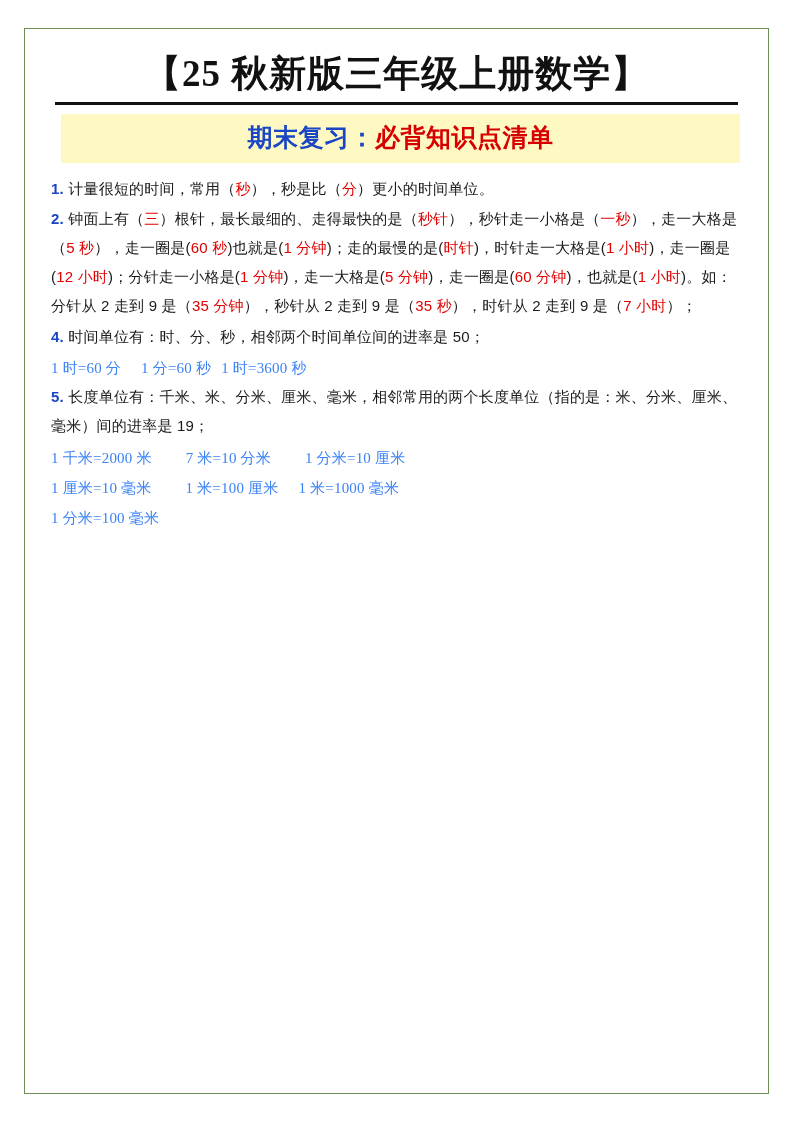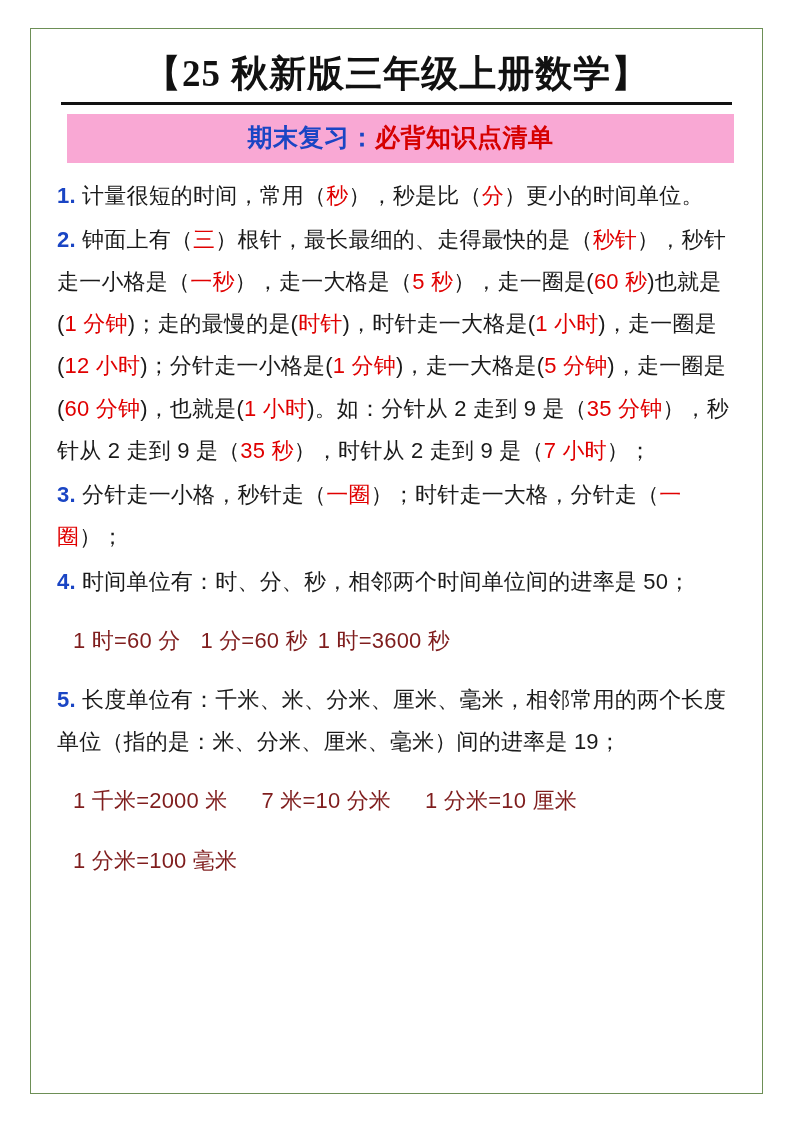--- a/index.html
+++ b/index.html
@@ -11,21 +11,21 @@
     width: 793px;
     height: 1122px;
     font-family: "Liberation Sans", "DejaVu Sans", sans-serif;
     -webkit-font-smoothing: antialiased;
   }
   .page {
     position: relative;
     width: 793px;
     height: 1122px;
     box-sizing: border-box;
-    padding: 28px 30px;
+    padding: 28px 24px;
   }
   .sheet {
     position: relative;
     box-sizing: border-box;
     width: 100%;
     height: 100%;
     border: 1px solid #6d8f56;
     padding: 18px 26px 20px 26px;
   }
   .title {
@@ -35,53 +35,54 @@
     letter-spacing: 1px;
     color: #111111;
     line-height: 1.15;
     padding-bottom: 6px;
     border-bottom: 3px solid #111111;
     margin: 6px 4px 0 4px;
     font-family: "Liberation Serif", "DejaVu Serif", serif;
   }
   .subtitle-band {
     margin: 9px 2px 0 10px;
-    background: #f9a8d4;
+    background: #fef9c3;
     text-align: center;
     padding: 7px 0 9px 0;
   }
   .subtitle {
     font-size: 25px;
     font-weight: 700;
     letter-spacing: 0.5px;
     display: inline-block;
   }
   .sub-blue { color: #1a45c4; }
   .sub-red  { color: #d60000; }
 
   .content {
     margin-top: 12px;
-    font-size: 22px;
+    font-size: 15px;
     line-height: 1.92;
     color: #1a1a1a;
     letter-spacing: 0.2px;
   }
   .item {
     margin: 0 0 2px 0;
     text-indent: 0;
   }
   .num {
     color: #1a45c4;
     font-weight: 700;
   }
   .r { color: #e00000; }
   .formula {
-    color: #7f1d1d;
-    margin: 16px;
+    color: #3b82f6;
+    margin: 0;
     line-height: 2.0;
+    font-family: Liberation Serif, serif;
   }
   .sp-lg { display: inline-block; width: 34px; }
   .sp-md { display: inline-block; width: 20px; }
   .sp-sm { display: inline-block; width: 10px; }
 </style>
 </head>
 <body>
 
 <div class="page">
   <div class="sheet">
@@ -101,45 +102,42 @@
         </span>
       </p>
 
       <p class="item">
         <span class="num">2.</span>
         <span>
           <span>钟面上有（</span><span class="r">三</span><span>）根针，最长最细的、走得最快的是（</span><span class="r">秒针</span><span>），秒针走一小格是（</span><span class="r">一秒</span><span>），走一大格是（</span><span class="r">5 秒</span><span>），走一圈是(</span><span class="r">60 秒</span><span>)也就是(</span><span class="r">1 分钟</span><span>)；走的最慢的是(</span><span class="r">时针</span><span>)，时针走一大格是(</span><span class="r">1 小时</span><span>)，走一圈是(</span><span class="r">12 小时</span><span>)；分针走一小格是(</span><span class="r">1 分钟</span><span>)，走一大格是(</span><span class="r">5 分钟</span><span>)，走一圈是(</span><span class="r">60 分钟</span><span>)，也就是(</span><span class="r">1 小时</span><span>)。如：分针从 2 走到 9 是（</span><span class="r">35 分钟</span><span>），秒针从 2 走到 9 是（</span><span class="r">35 秒</span><span>），时针从 2 走到 9 是（</span><span class="r">7 小时</span><span>）；</span>
         </span>
       </p>
 
-      <p class="item">
-        <span class="num">3.</span>
-        <span>
-          <span>分针走一小格，秒针走（</span><span class="r">一圈</span><span>）；时针走一大格，分针走（</span><span class="r">一圈</span><span>）；</span>
-        </span>
-      </p>
 
       <p class="item">
         <span class="num">4.</span>
         <span>时间单位有：时、分、秒，相邻两个时间单位间的进率是 50；</span>
       </p>
 
       <p class="formula">
         <span>1 时=60 分</span><span class="sp-md"></span><span>1 分=60 秒</span><span class="sp-sm"></span><span>1 时=3600 秒</span>
       </p>
 
       <p class="item">
         <span class="num">5.</span>
         <span>长度单位有：千米、米、分米、厘米、毫米，相邻常用的两个长度单位（指的是：米、分米、厘米、毫米）间的进率是 19；</span>
       </p>
 
       <p class="formula">
         <span>1 千米=2000 米</span><span class="sp-lg"></span><span>7 米=10 分米</span><span class="sp-lg"></span><span>1 分米=10 厘米</span>
       </p>
 
+      <p class="formula">
+        <span>1 厘米=10 毫米</span><span class="sp-lg"></span><span>1 米=100 厘米</span><span class="sp-md"></span><span>1 米=1000 毫米</span>
+      </p>
 
       <p class="formula">
         <span>1 分米=100 毫米</span>
       </p>
 
     </div>
   </div>
 </div>
 
 </body></html>

